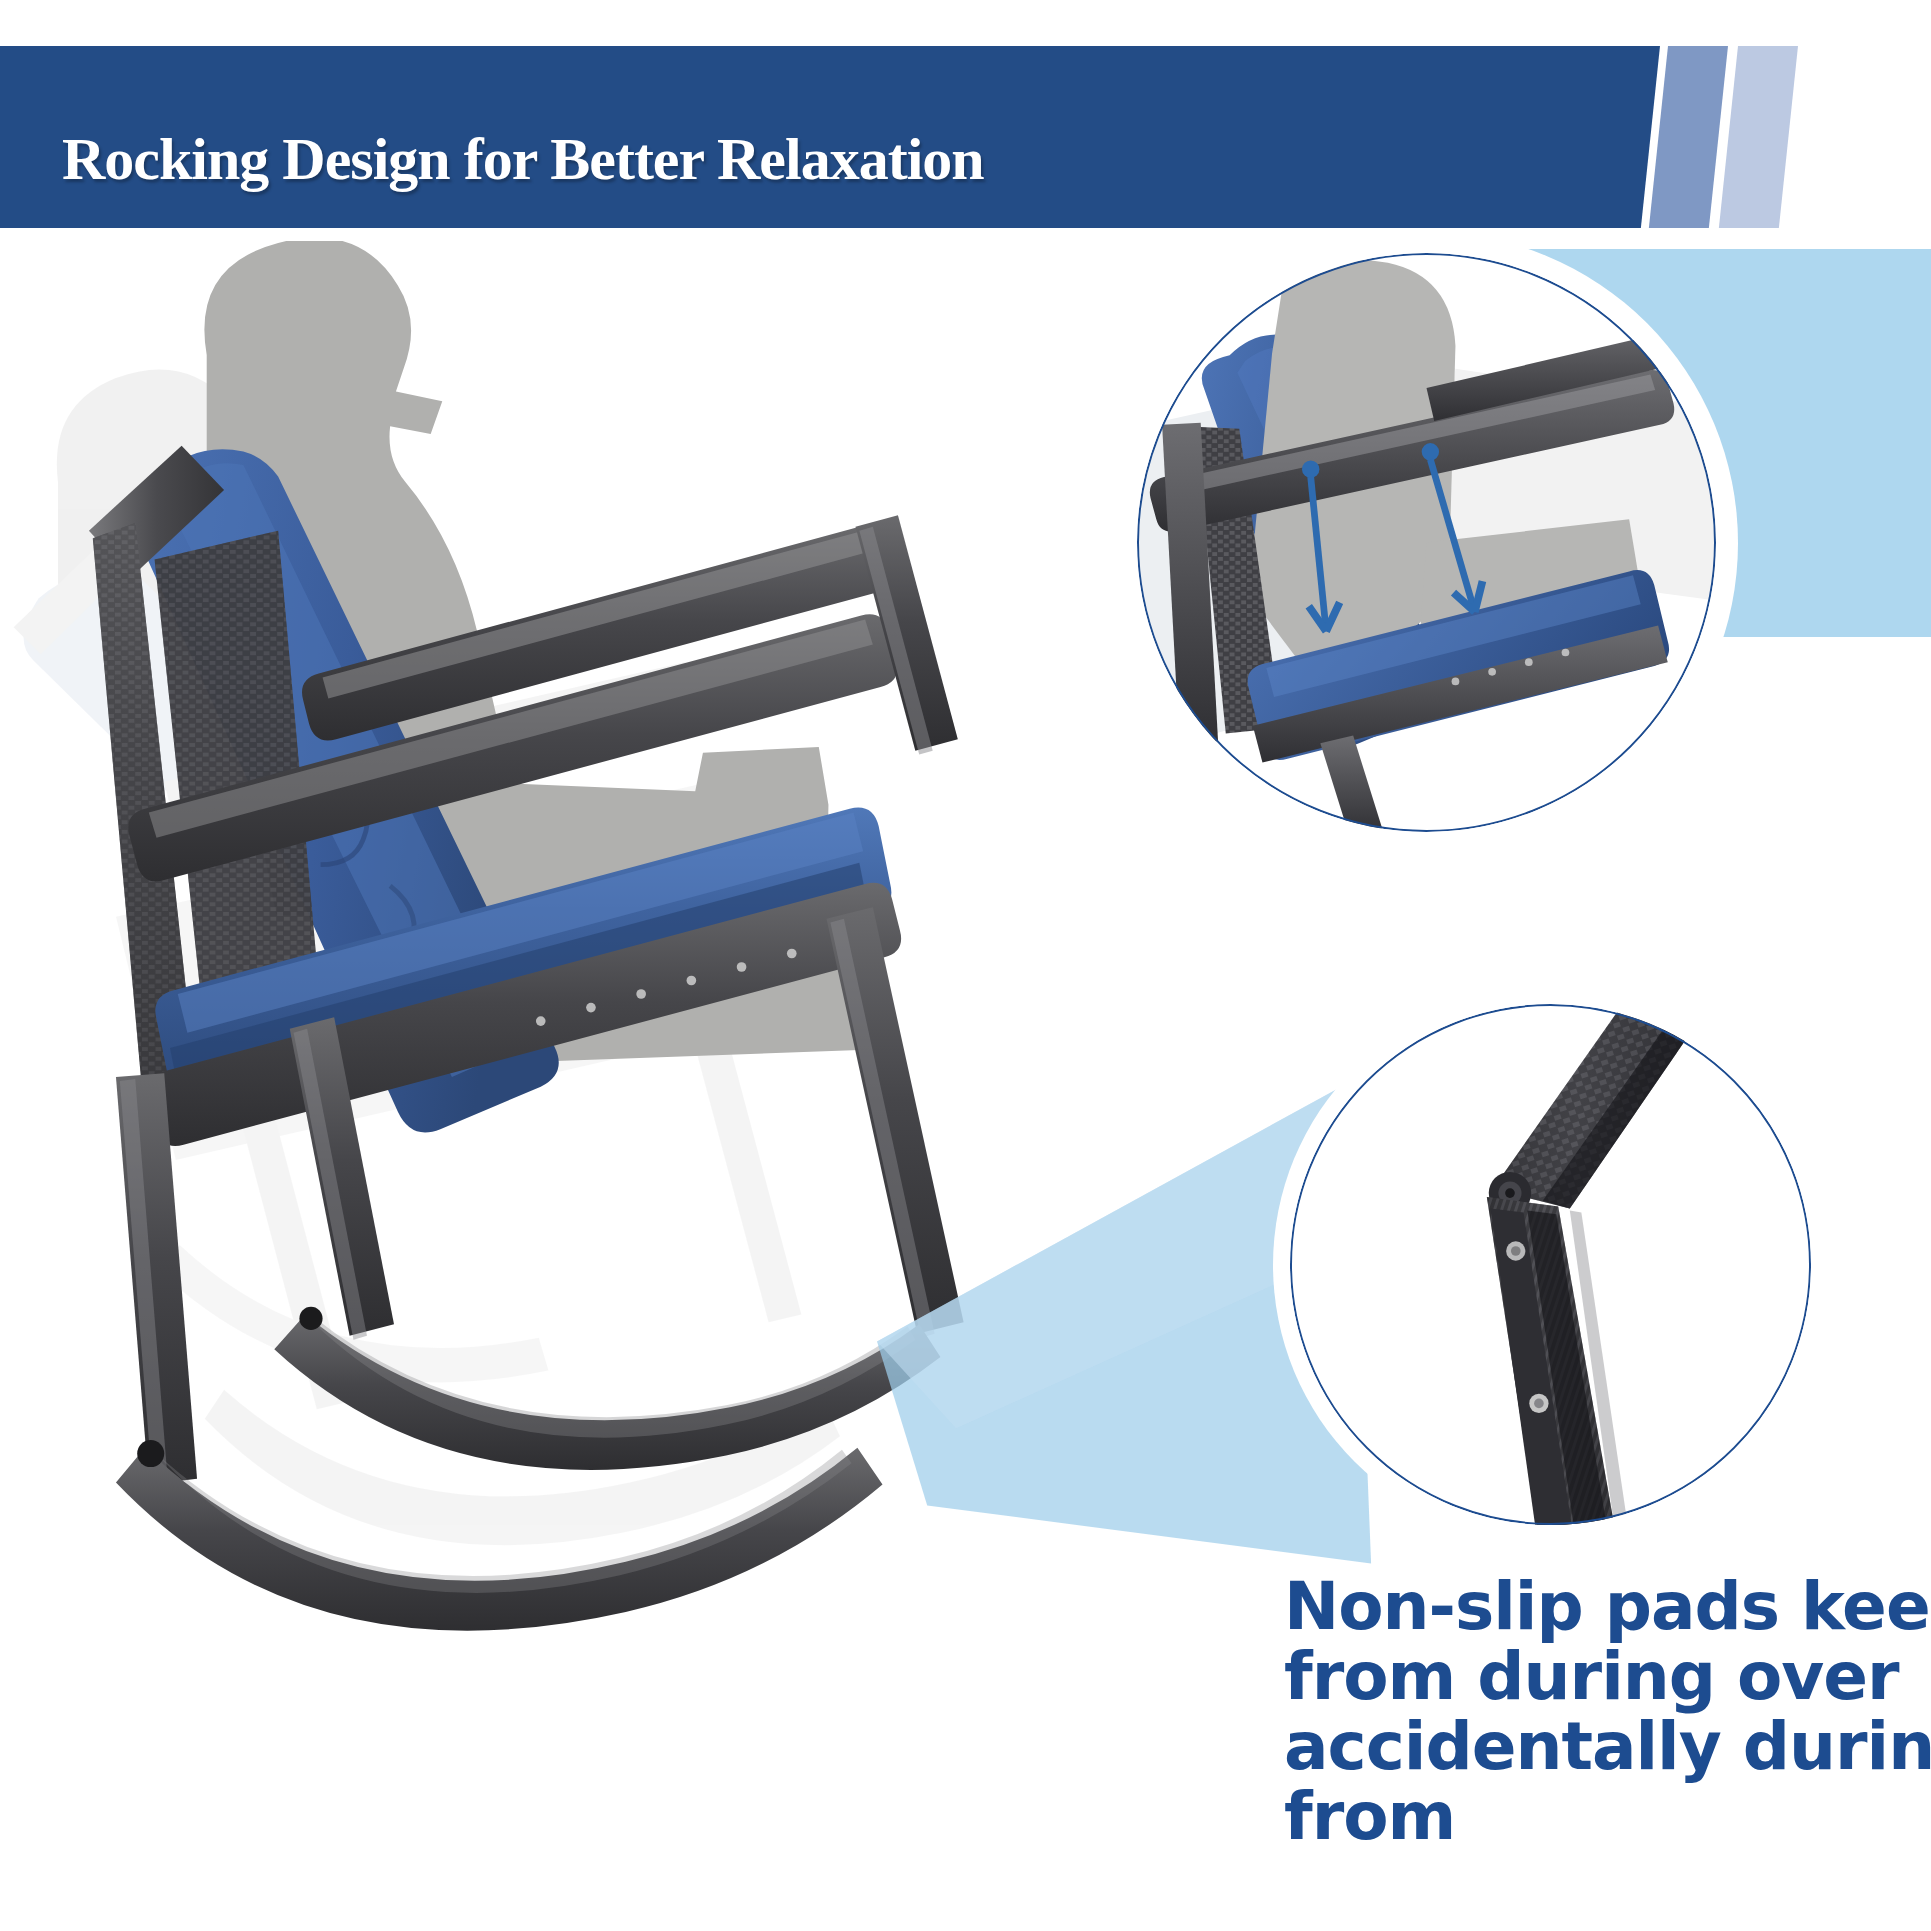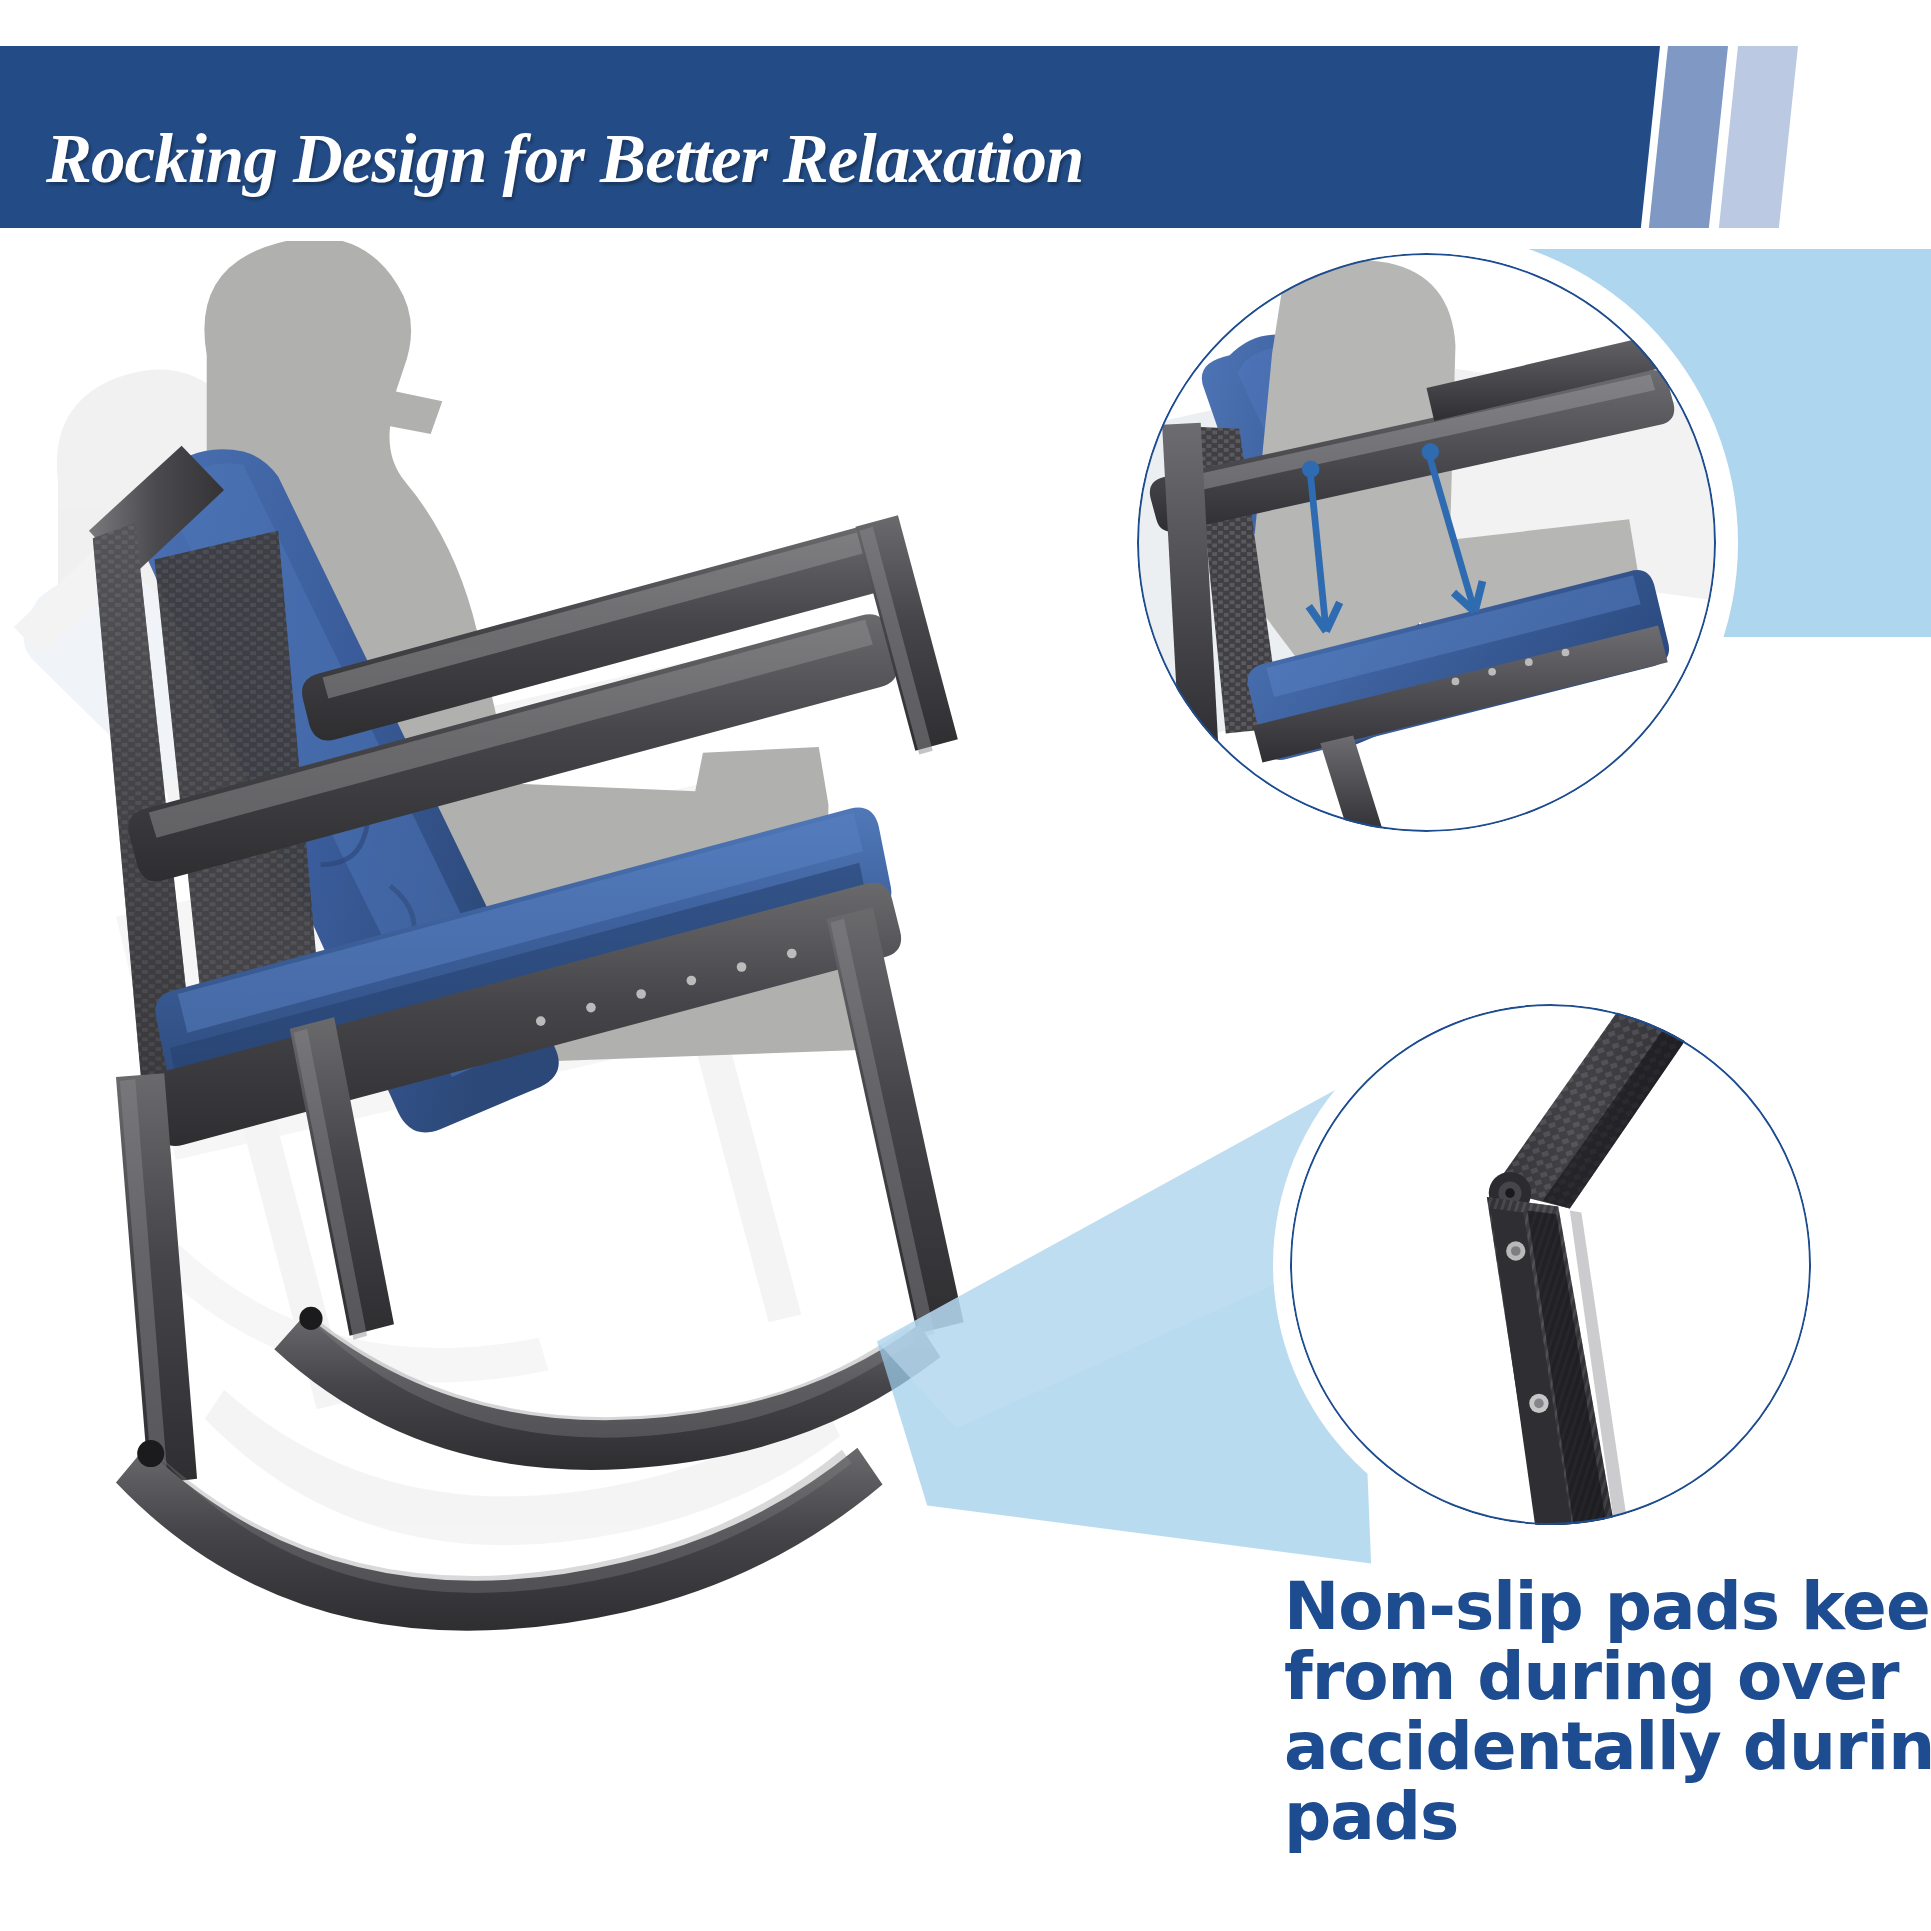--- a/index.html
+++ b/index.html
@@ -9,23 +9,23 @@
   }
   .stage{position:absolute;inset:0;width:1931px;height:1931px;overflow:hidden;background:#fff;}
 
   
   .banner-wrap{position:absolute;left:0;top:46px;width:1834px;height:182px;}
   .bar{position:absolute;top:0;height:182px;transform:skewX(-6deg);transform-origin:top left;}
   .bar-main{left:-39px;width:1699px;background:#234c86;}
   .bar-mid{left:1668px;width:60px;background:#7f98c4;}
   .bar-light{left:1738px;width:60px;background:#bcc9e2;}
   .banner-title{
-    position:absolute;left:46px;top:50px;width:1583px;height:126px;
+    position:absolute;left:62px;top:50px;width:1583px;height:126px;
     font-family:"Liberation Serif",serif;
-    font-style:italic;font-weight:700;font-size:69px;line-height:126px;
+    font-weight:700;font-size:60px;line-height:126px;
     color:#ffffff;letter-spacing:-1px;white-space:nowrap;
     text-shadow:1.9px 2.9px 2.9px rgba(0,0,0,.28);
   }
 
   
   .panel-lightblue{
     position:absolute;left:1518px;top:249px;width:413px;height:388px;
     background:#aed7ef;
   }
 
@@ -349,17 +349,17 @@
 
       <path d="M290 214 l12 2 l48 324 l-14 0 z" fill="#6e6e74" opacity="0.35"></path>
     </svg>
     <div class="ring"></div>
   </div>
 
   <div class="caption">
     <span class="line">Non-slip pads keep</span>
     <span class="line">from during over</span>
     <span class="line">accidentally during</span>
-    <span class="line">pads</span>
+    <span class="line">from</span>
   </div>
 
 </div>
 
 
 </body></html>

